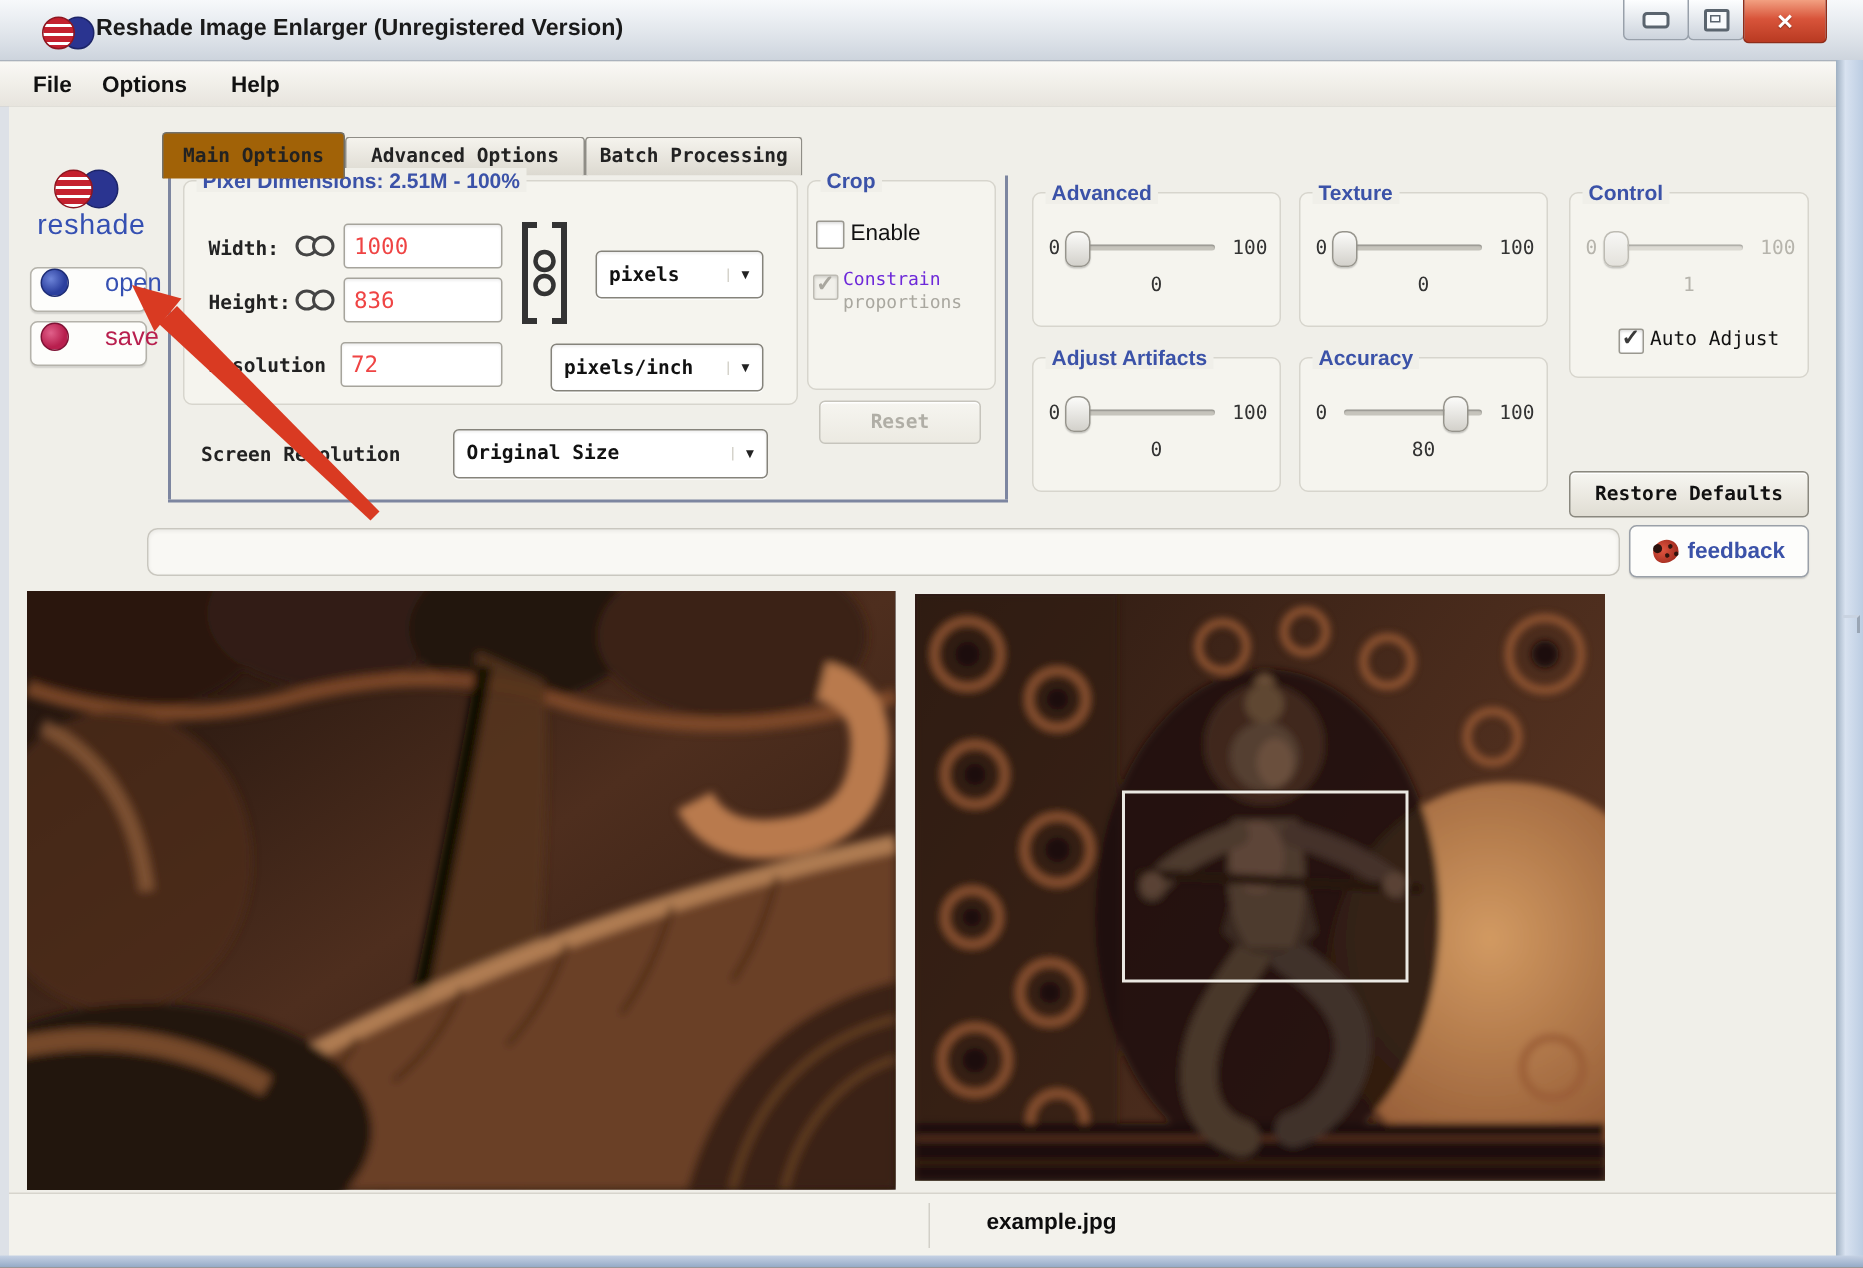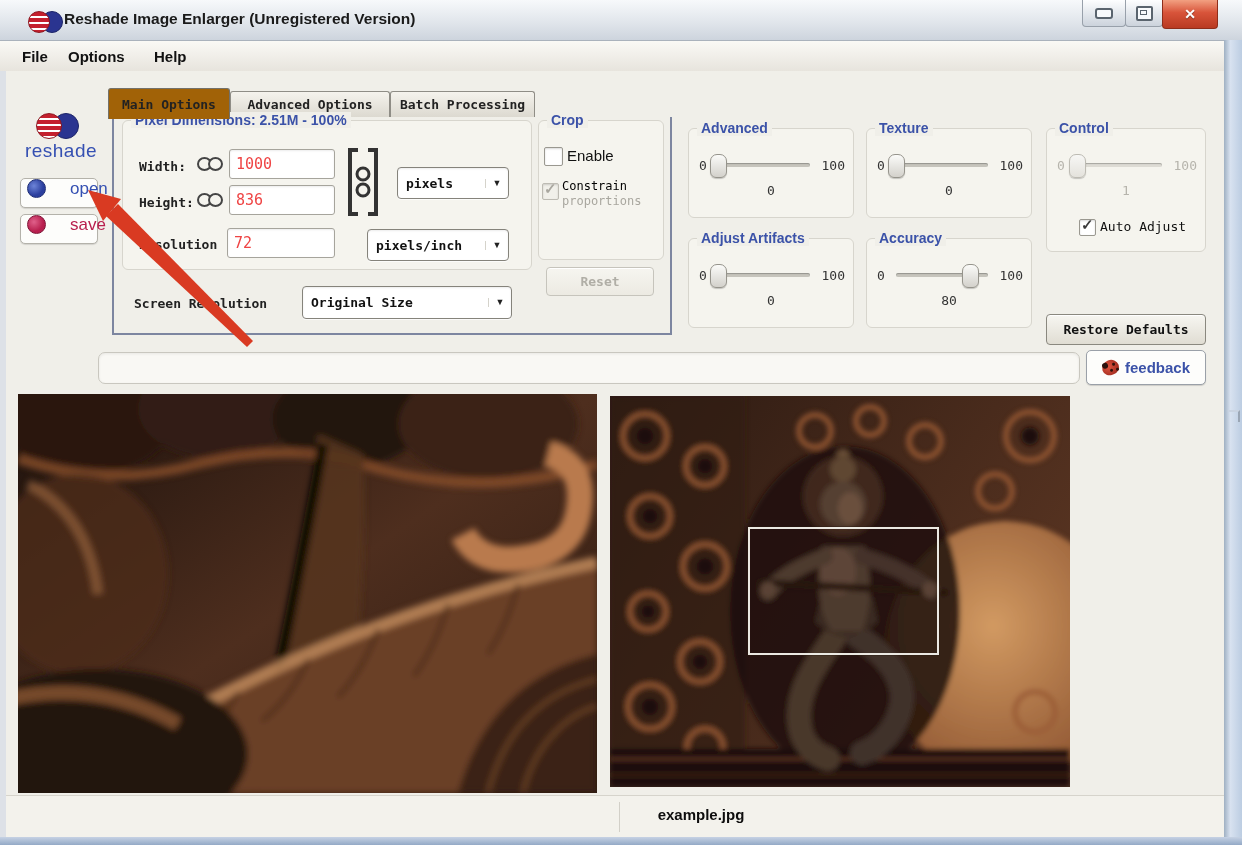--- a/index.html
+++ b/index.html
@@ -216,21 +216,21 @@
   <div class="dropdown" style="left:302px;top:286px;width:210px;height:33px">
     <span class="val">Original Size</span>
     <span class="dd-arrow">▼</span>
   </div>
 
   <div class="group" style="left:538px;top:120px;width:124px;height:138px">
     <div class="group-title">Crop</div>
     <span class="checkbox big" style="left:5px;top:26px"></span>
     <span style="position:absolute;left:28px;top:26px;font-size:15px;font-weight:normal">Enable</span>
     <span class="checkbox gray checked" style="left:3px;top:62px"></span>
-    <span class="mono" style="position:absolute;left:23px;top:58px;font-size:12px;color:#000000">Constrain</span>
+    <span class="mono" style="position:absolute;left:23px;top:58px;font-size:12px;color:#6d28d9">Constrain</span>
     <span class="mono" style="position:absolute;left:23px;top:73px;font-size:12px;color:#a9a79f">proportions</span>
     <div class="btn disabled" style="left:7px;top:102px;width:106px;height:27px">Reset</div>
   </div>
 
   <div class="slider-group" style="left:688px;top:128px">
     <div class="group-title">Advanced</div>
     <div class="slider-row">
       <span class="s-min">0</span>
       <span class="s-trackwrap">
           <span class="s-track"></span>

